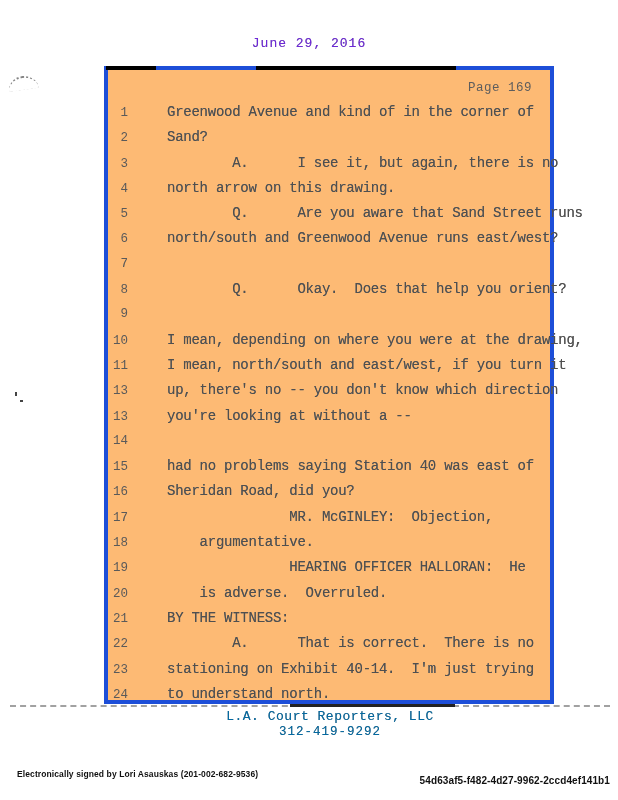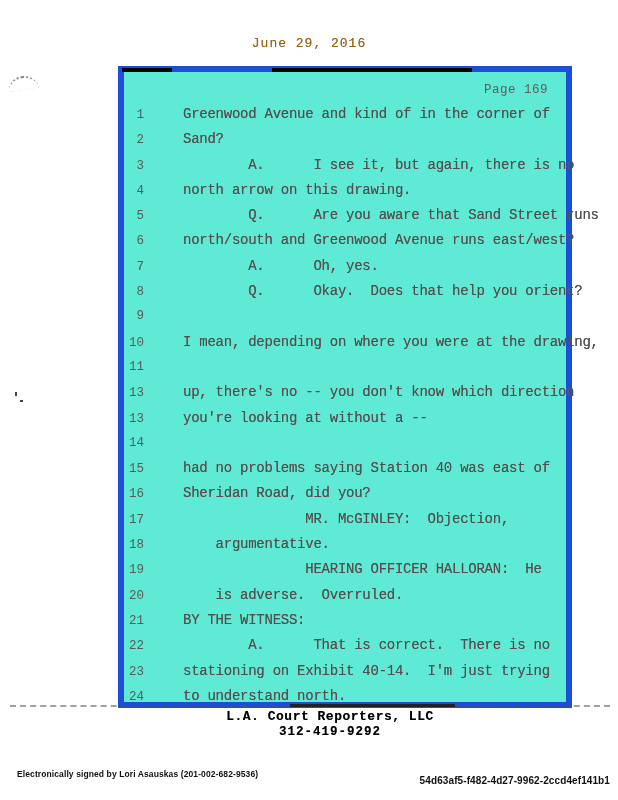--- a/index.html
+++ b/index.html
@@ -19,34 +19,34 @@
     background: #ffffff;
   }
   
   .date-line {
     position: absolute;
     top: 36px;
     left: 0;
     width: 618px;
     text-align: center;
     font-size: 13px;
-    color: #a16207;
+    color: #6d28d9;
     letter-spacing: 1px;
     text-shadow: 0 0 0.6px #999;
   }
   
   .page-box {
     position: absolute;
-    left: 118px;
+    left: 104px;
     top: 66px;
     width: 442px;
     height: 630px;
-    border: 6px solid #1d4ed8;
+    border: 4px solid #1d4ed8;
     box-sizing: content-box;
-    background: #5eead4;
+    background: #fdba74;
   }
   .topbar-seg {
     position: absolute;
     background: #000;
     height: 4px;
     top: -4px;
   }
   .topbar-seg.seg1 { left: -2px; width: 50px; }
   .topbar-seg.seg2 { left: 148px; width: 200px; }
   .page-label {
@@ -98,22 +98,21 @@
     left: 290px;
     width: 165px;
     border-top: 3px solid #222;
   }
   .footer {
     position: absolute;
     top: 709px;
     left: 107px;
     width: 446px;
     text-align: center;
-    color: #000000;
-    font-weight: bold;
+    color: #0369a1;
   }
   .footer .reporter {
     font-size: 13px;
     letter-spacing: 0.5px;
     text-shadow: 0 0 0.5px #888;
   }
   .footer .phone {
     font-size: 12.5px;
     letter-spacing: 1px;
     margin-top: 1px;
@@ -209,39 +208,39 @@
     <span class="t-text">        Q.      Are you aware that Sand Street runs</span>
   </div>
 
   <div class="t-line">
     <span class="t-num">6</span>
     <span class="t-text">north/south and Greenwood Avenue runs east/west?</span>
   </div>
 
   <div class="t-line">
     <span class="t-num">7</span>
-    <span class="t-text">        A.      Oh, yes.</span>
   </div>
 
   <div class="t-line">
     <span class="t-num">8</span>
     <span class="t-text">        Q.      Okay.  Does that help you orient?</span>
   </div>
 
   <div class="t-line">
     <span class="t-num">9</span>
   </div>
 
   <div class="t-line">
     <span class="t-num">10</span>
     <span class="t-text">I mean, depending on where you were at the drawing,</span>
   </div>
 
   <div class="t-line">
     <span class="t-num">11</span>
+    <span class="t-text">I mean, north/south and east/west, if you turn it</span>
   </div>
 
   <div class="t-line">
     <span class="t-num">13</span>
     <span class="t-text">up, there's no -- you don't know which direction</span>
   </div>
 
   <div class="t-line">
     <span class="t-num">13</span>
     <span class="t-text">you're looking at without a --</span>

